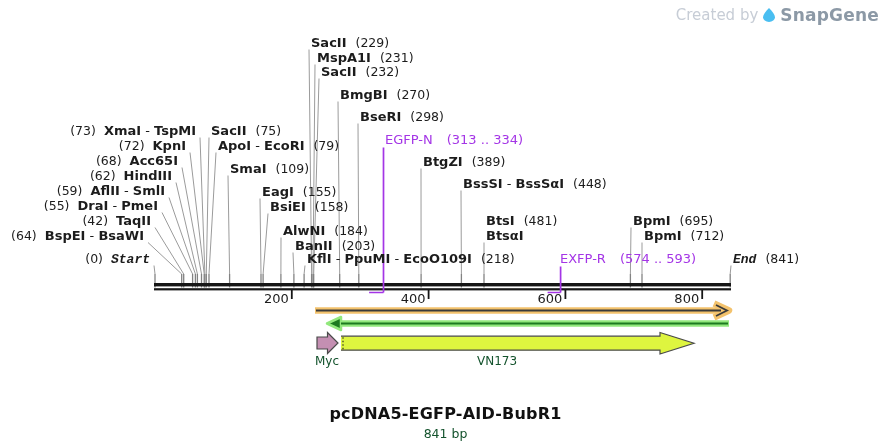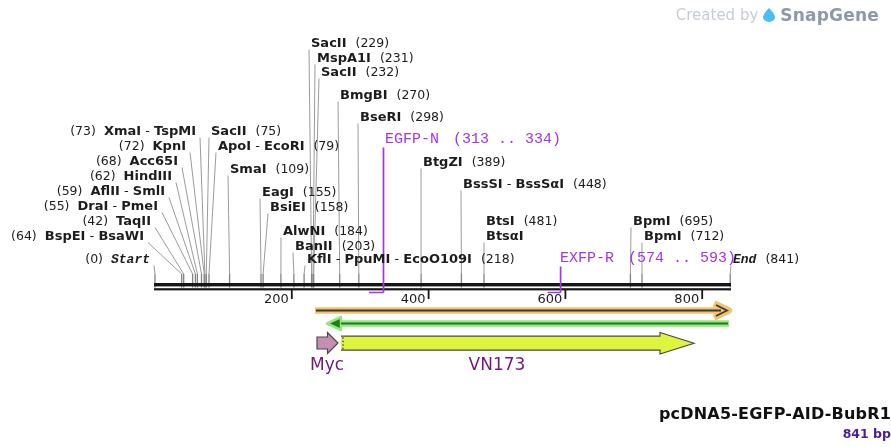--- a/index.html
+++ b/index.html
@@ -7,27 +7,27 @@
          font-family:"DejaVu Sans","Liberation Sans",sans-serif;}
   #map-svg{position:absolute;left:0;top:0;}
   #labels{position:absolute;left:0;top:0;width:891px;height:447px;pointer-events:none;}
   .site-label{position:absolute;white-space:nowrap;font-size:13px;line-height:14px;color:#1c1c1c;pointer-events:auto;}
   .site-label .nm{font-weight:bold;}
   .site-label .nm.se{font-style:italic;font-family:Liberation Mono, monospace;}
   .site-label .dash{font-weight:normal;}
   .site-label .num{font-size:12.5px;font-weight:normal;}
   .site-label .num.pre{margin-right:8px;}
   .site-label .num.post{margin-left:9px;}
-  .primer-label{position:absolute;white-space:nowrap;font-size:15px;line-height:14px;pointer-events:auto;font-family:Liberation Mono, monospace;}
+  .primer-label{position:absolute;white-space:nowrap;font-size:13px;line-height:14px;pointer-events:auto;}
   .primer-label .prange{margin-left:14px;}
   .feat-label{position:absolute;transform:translateX(-50%);white-space:nowrap;
-              font-size:17px;color:#701a75;pointer-events:auto;}
-  .title-block{position:absolute;left:0;top:404px;width:891px;text-align:right;}
+              font-size:12px;color:#14532d;pointer-events:auto;}
+  .title-block{position:absolute;left:0;top:404px;width:891px;text-align:center;}
   .map-title{font-size:16px;font-weight:bold;color:#111;letter-spacing:.2px;}
-  .map-bp{font-size:12.5px;color:#4c1d95;margin-top:3px;font-weight:bold;}
+  .map-bp{font-size:12.5px;color:#14532d;margin-top:3px;}
   .watermark{position:absolute;top:5px;right:12px;display:flex;align-items:center;gap:5px;}
   .wm-created{font-size:15px;color:#c7cdd6;}
   .wm-brand{font-size:17px;color:#8c99a6;font-weight:600;letter-spacing:.2px;}
 </style>
 </head>
 <body>
 
 <div id="stage">
 
   <div class="watermark">

